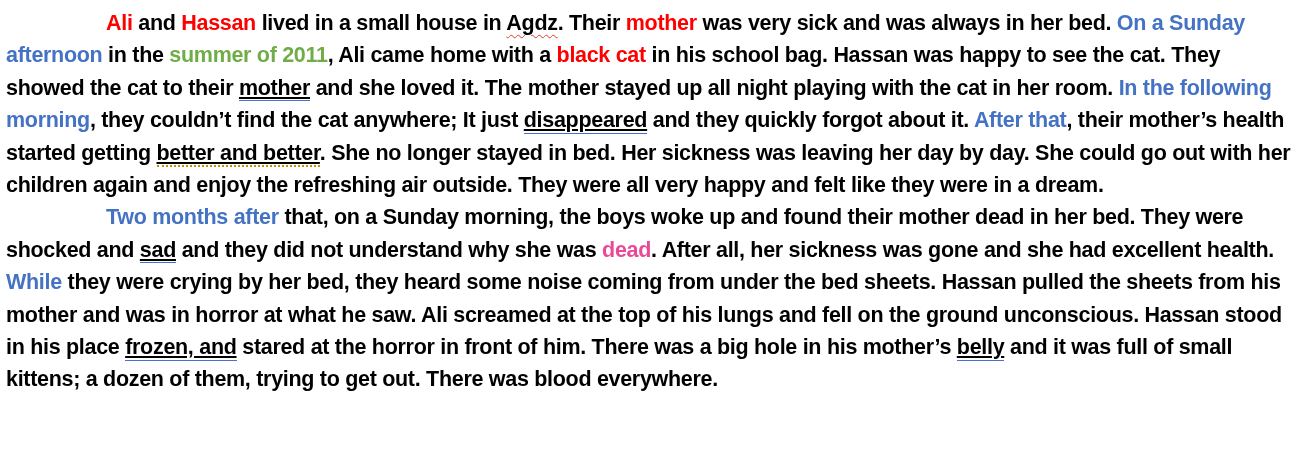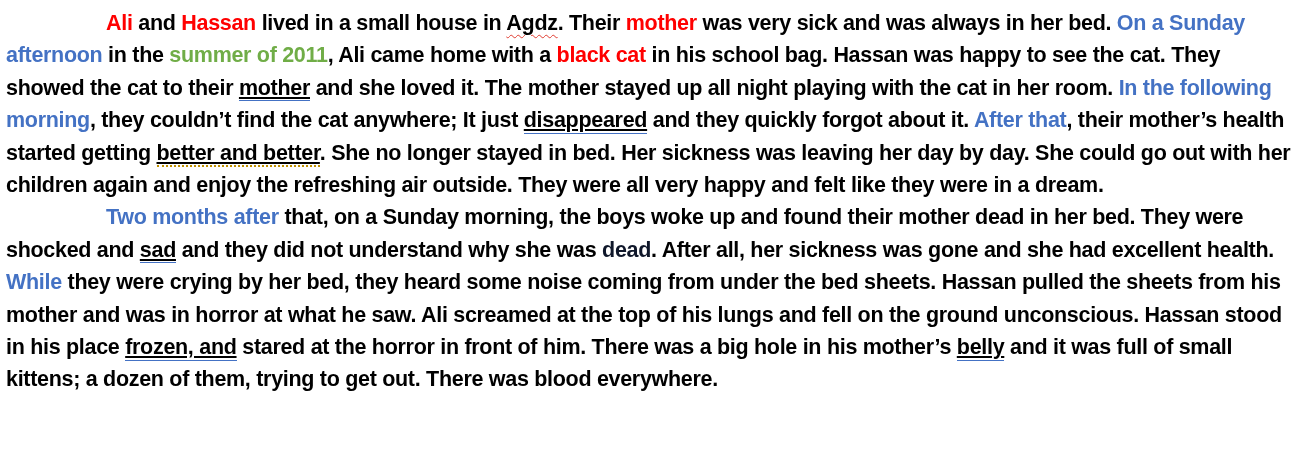--- a/index.html
+++ b/index.html
@@ -23,21 +23,21 @@
   }
   .page p {
     margin: 0;
     text-indent: 100px;
   }
   .seg { white-space: pre-wrap; }
   .seg-plain { color: #000000; }
   .seg-red   { color: #ff0000; }
   .seg-blue  { color: #4472c4; }
   .seg-green { color: #70ad47; }
-  .seg-gold  { color: #0f172a; margin-top: 24px; }
+  .seg-gold  { color: #ec4899; margin-top: 24px; }
   
   .seg-spellcheck {
     color: #000000;
     text-decoration: underline wavy #e03c31;
     text-decoration-thickness: 1px;
     text-underline-offset: 4px;
   }
   
   .seg-underline_grammar {
     color: #000000;

